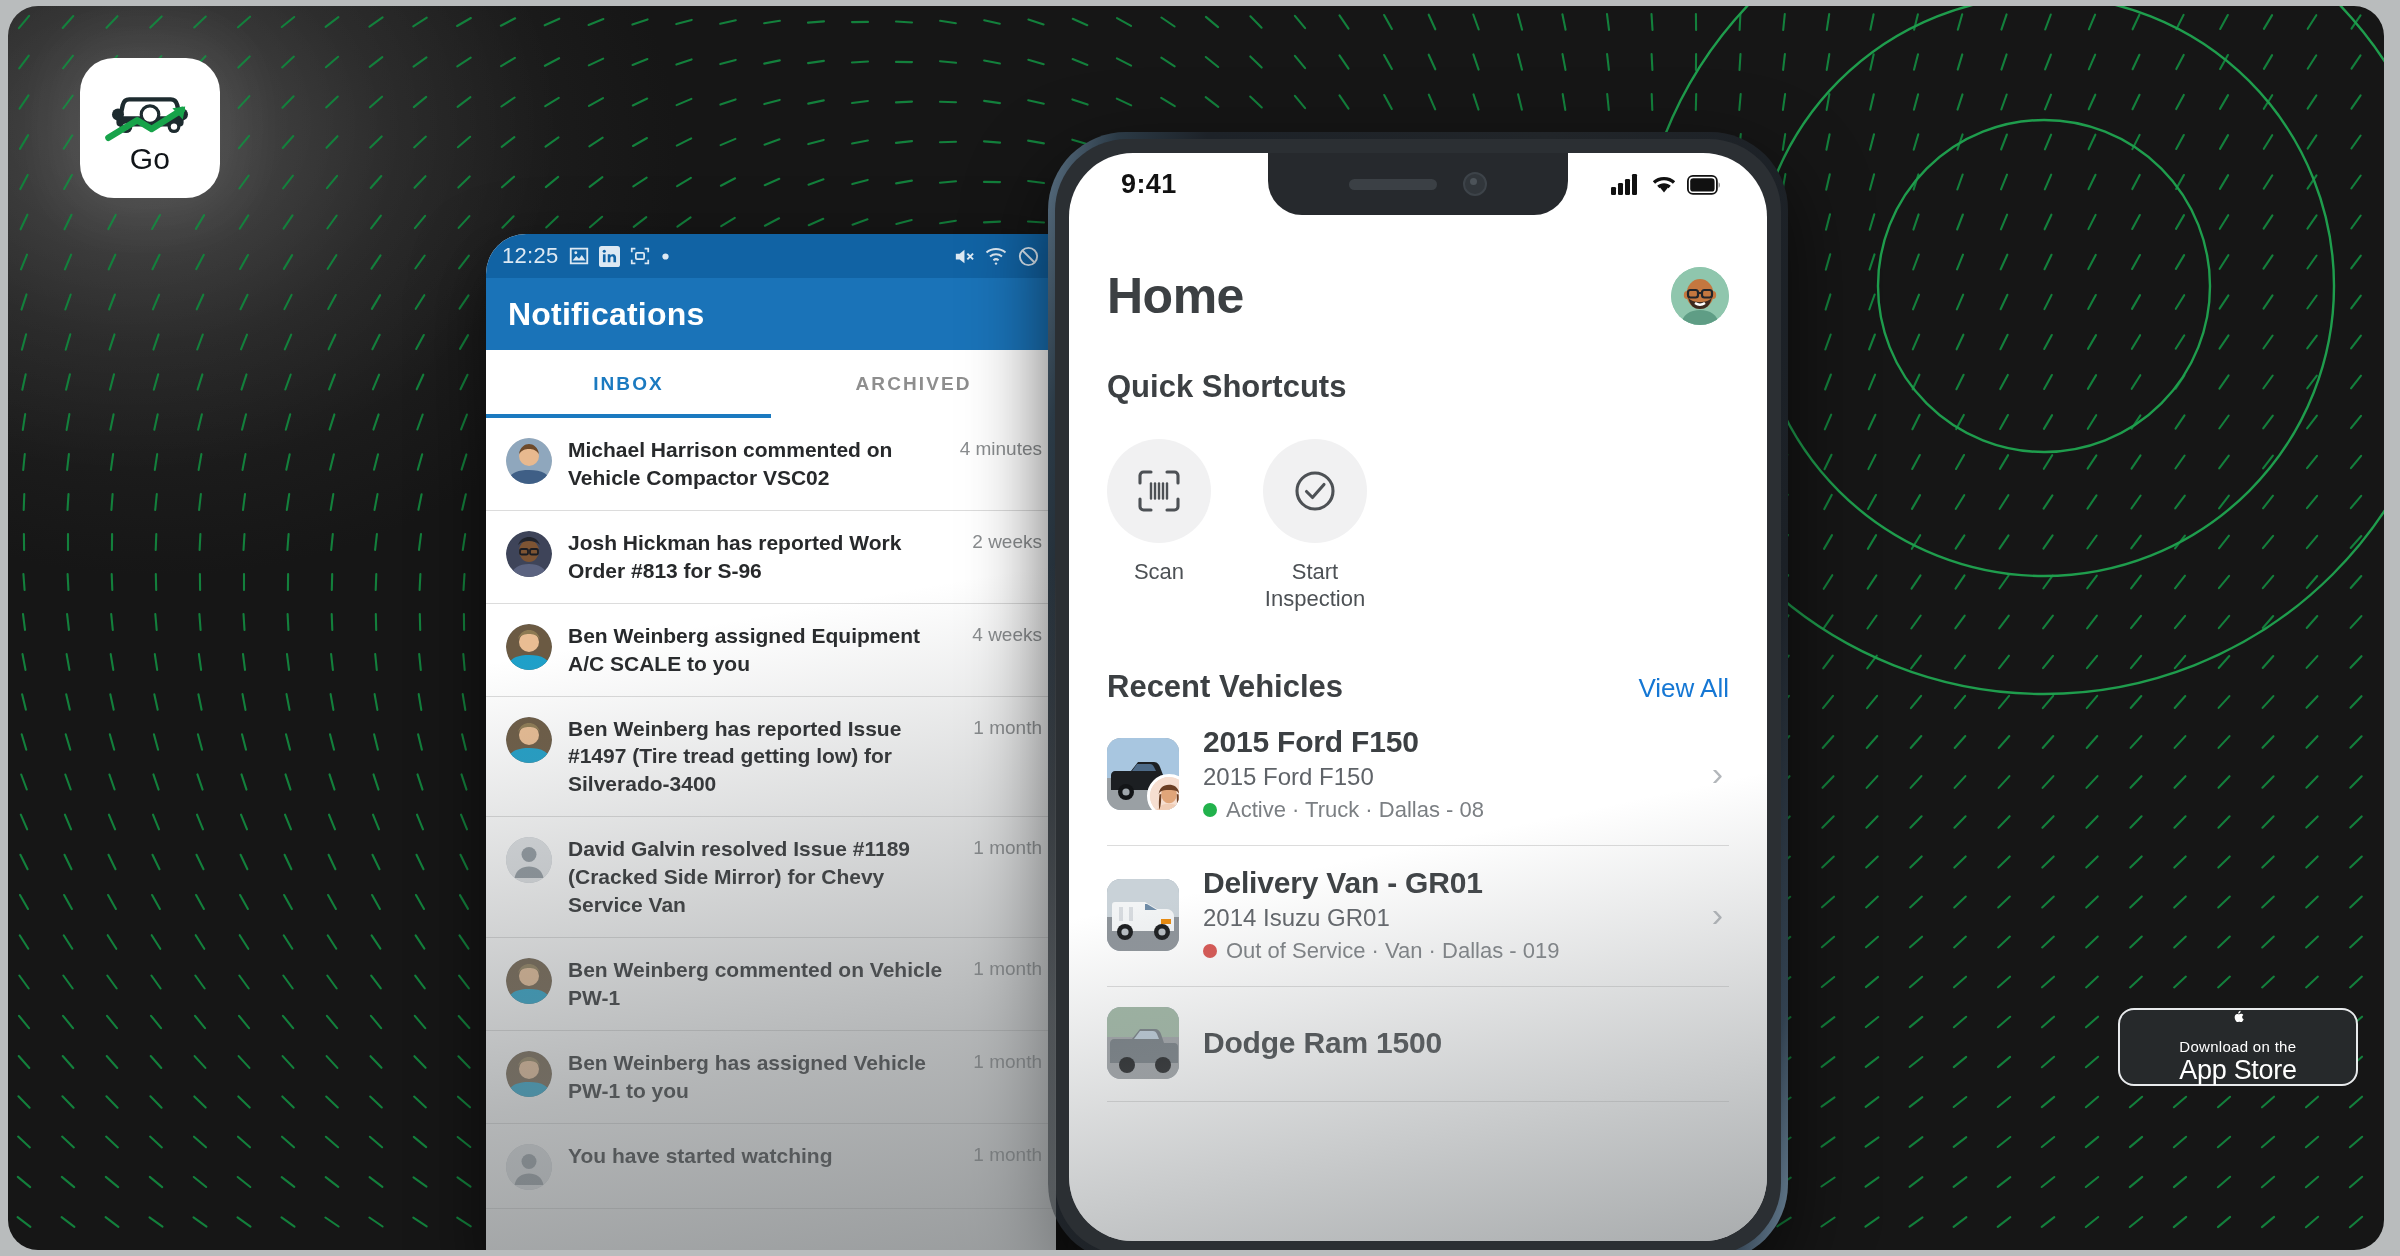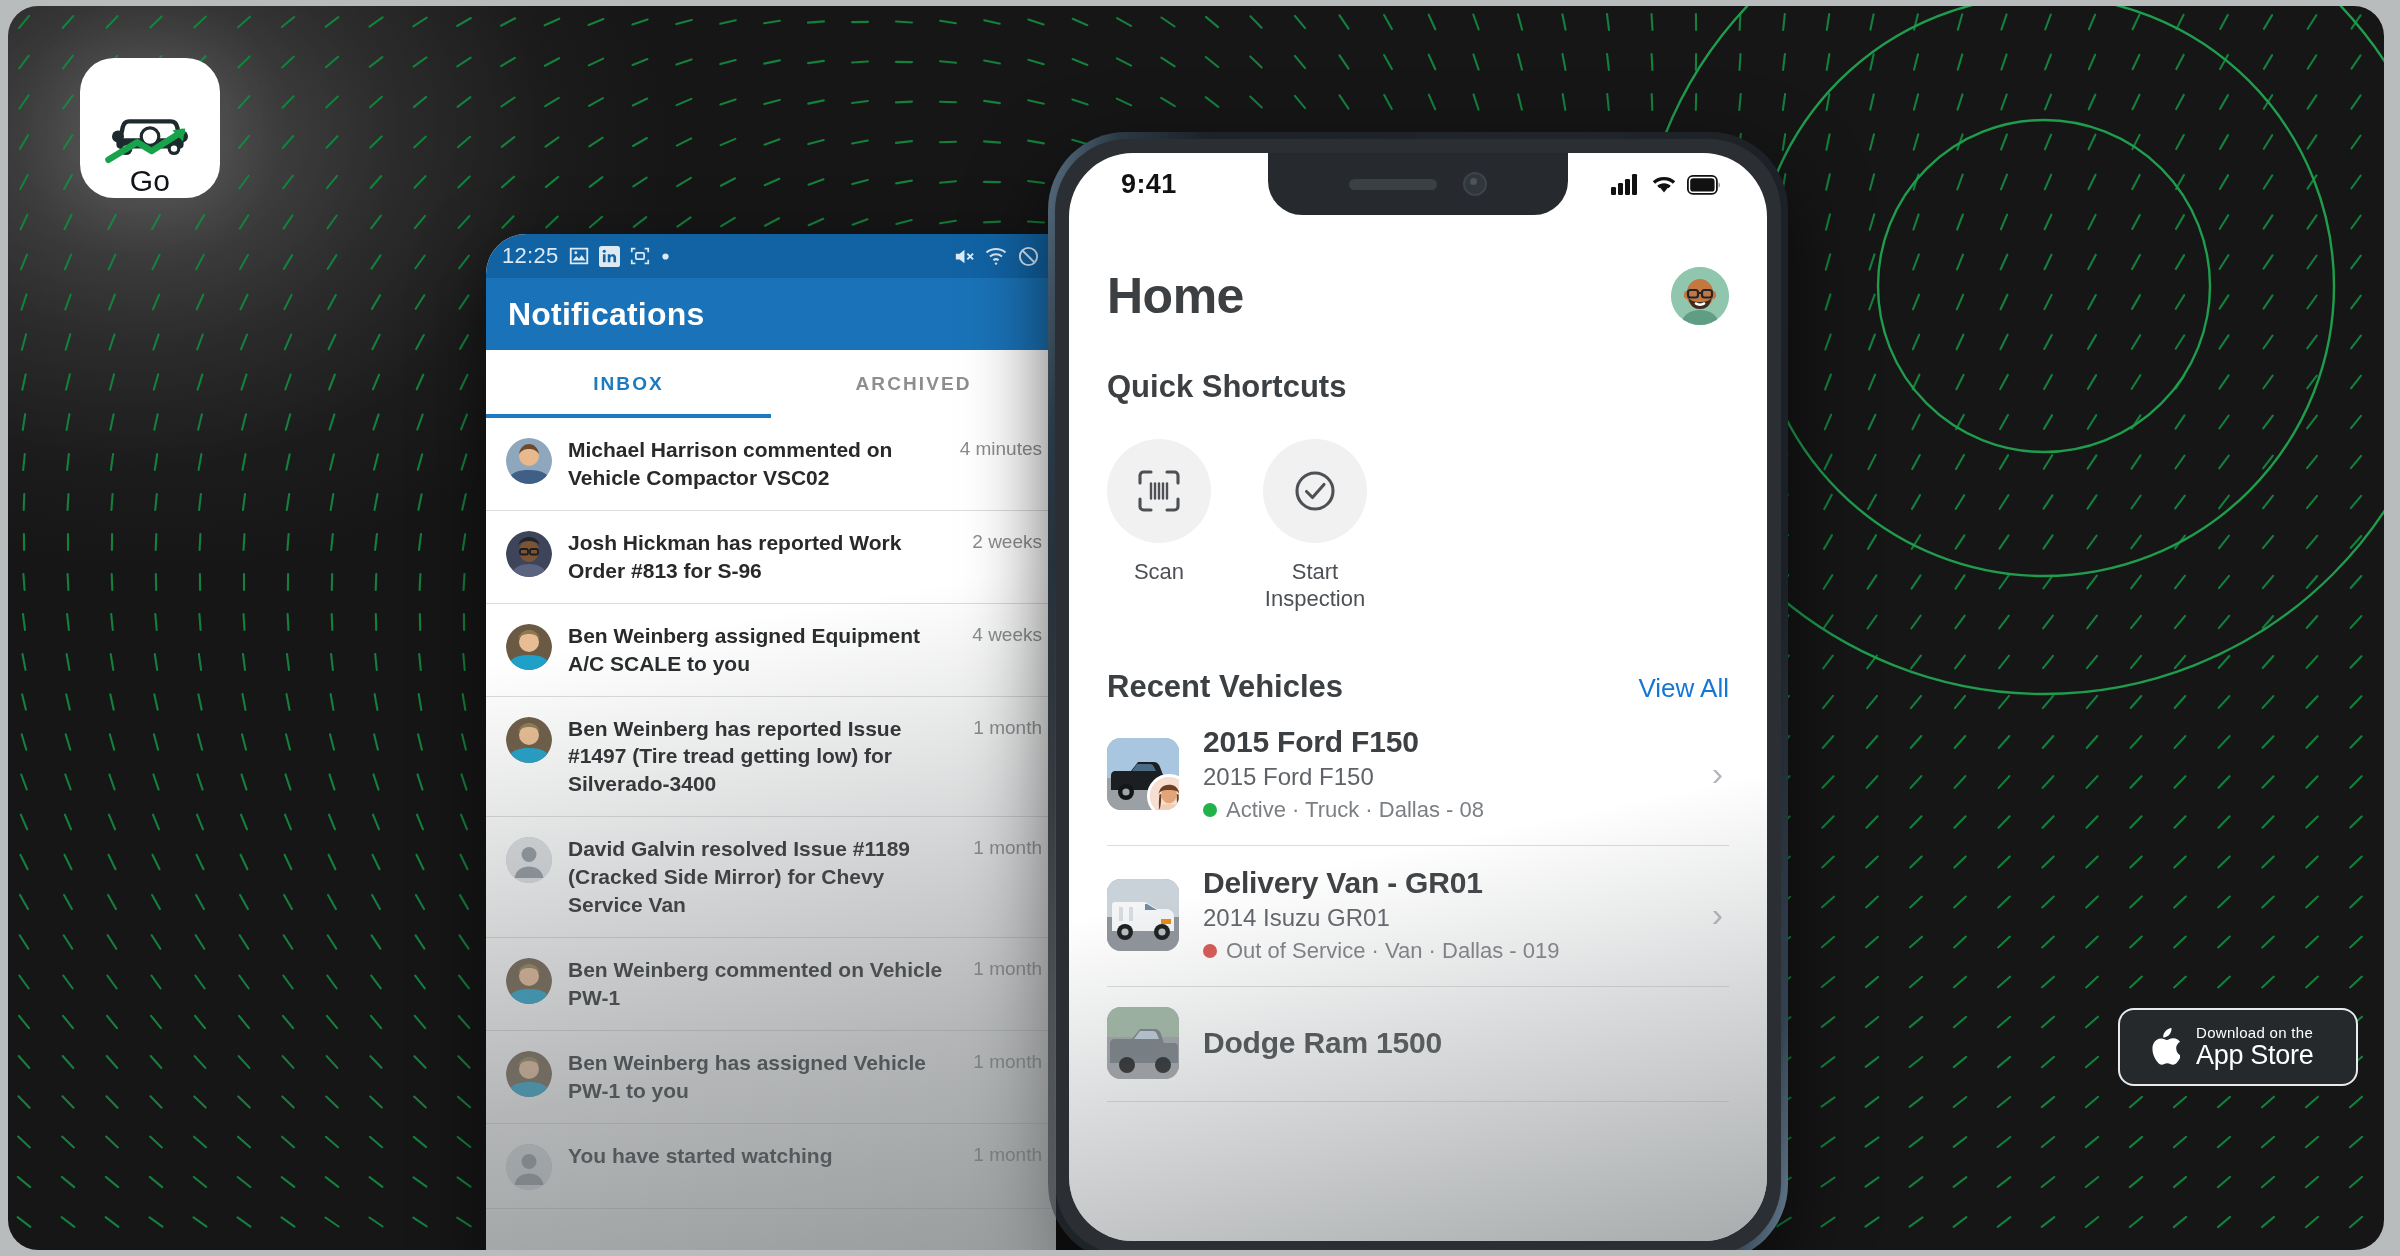--- a/index.html
+++ b/index.html
@@ -22,21 +22,21 @@
   }
   
   #dashfield { position:absolute; inset:0; }
   
   #rings { position:absolute; right:-120px; top:-180px; width:920px; height:920px; }
 
   
   #appicon {
     position:absolute; left:72px; top:52px; width:140px; height:140px;
     background:#fff; border-radius:34px;
-    display:flex; flex-direction:column; align-items:center; justify-content:flex-end;
+    display:flex; flex-direction:column; align-items:center; justify-content:center;
     box-shadow:0 0 60px 20px rgba(255,255,255,.07);
   }
   #appicon .glyph { width:96px; height:62px; margin-top:2px; }
   #appicon .go { font-size:30px; color:#101418; letter-spacing:.2px; margin-top:-2px;
                  font-family:"Liberation Sans", sans-serif; }
 
   
   #android {
     position:absolute; left:478px; top:228px; width:570px; height:1030px;
     background:#fff; overflow:hidden;
@@ -113,21 +113,21 @@
   .veh-mid { flex:1; }
   .veh-t { font-size:30px; font-weight:bold; color:#3c4043; letter-spacing:-.2px; }
   .veh-s { font-size:24px; color:#5f6368; margin-top:4px; }
   .veh-m { font-size:22px; color:#7b7f83; margin-top:6px; display:flex; align-items:center; gap:9px; }
   .dot { width:14px; height:14px; border-radius:50%; flex:0 0 14px; }
   .chev { color:#b3b7bb; font-size:34px; padding-right:6px; }
 
   
   .badge { position:absolute; background:#26292b; border-radius:16px; border:2px solid #e8eaec;
            display:flex; align-items:center; gap:16px; padding:0 26px; }
-  #b-apple { left:2110px; top:1002px; width:240px; height:78px; }
+  #b-apple { left:2110px; top:1002px; width:240px; height:78px;flex-direction:column; }
   #b-gplay { left:2100px; top:1110px; width:250px; height:80px; }
   .badge .tx1 { font-size:15px; color:#fff; letter-spacing:.3px; line-height:1.1; }
   .badge .tx2 { font-size:27px; color:#fff; letter-spacing:-.3px; line-height:1.05; }
 </style>
 </head>
 <body>
 
 <div id="stage">
   <div id="card">
     <div id="cardTint"></div>

